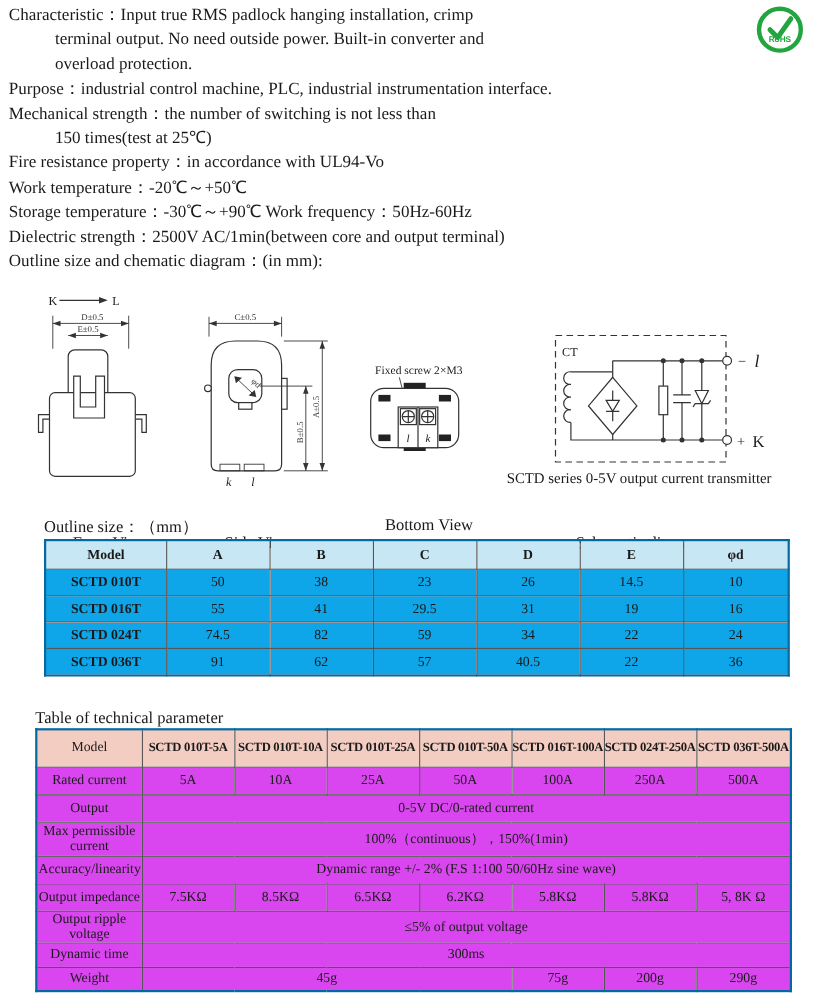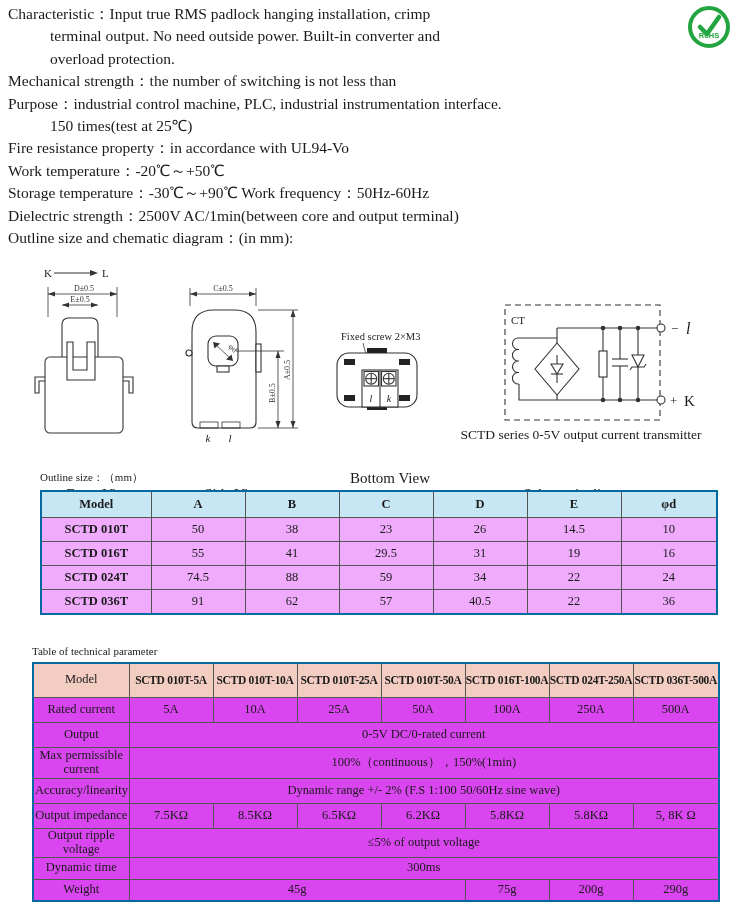--- a/index.html
+++ b/index.html
@@ -3,28 +3,28 @@
 <meta charset="utf-8">
 <style>
   html,body{margin:0;padding:0;background:#fff;}
   #page{position:relative;width:740px;height:909px;background:#fff;
         font-family:"Liberation Serif",serif;color:#1a1a1a;overflow:hidden;}
   .spec{position:absolute;left:8px;top:3px;width:672px;font-size:15.5px;line-height:22.4px;}
   .spec div{white-space:nowrap;}
   .spec .indent{padding-left:42px;}
   .caption{position:absolute;font-size:15px;text-align:center;margin-top:39px;}
   .small-caption{position:absolute;font-size:13.5px;text-align:center;}
-  .tbl-title{position:absolute;font-size:11px;text-align:right;}
+  .tbl-title{position:absolute;font-size:15px;text-align:right;}
   svg{position:absolute;display:block;}
   table{border-collapse:collapse;position:absolute;table-layout:fixed;border:2px solid #0369a1;}
   td,th{border:1px solid #555;text-align:center;font-size:12.5px;padding:0 1px;
         line-height:1.1;overflow:hidden;font-weight:normal;}
   .outline-tbl{left:40px;top:490px;width:676px;}
   .outline-tbl th{background:#c8e7f4;font-weight:bold;height:25px;}
-  .outline-tbl td{background:#f0abfc;height:23px;}
+  .outline-tbl td{background:#0ea5e9;height:23px;}
   .outline-tbl td.model{font-weight:bold;}
   .param-tbl{left:32px;top:662px;width:686px;}
   .param-tbl td{background:#d946ef;}
   .param-tbl .pink{background:#f3cdc2;}
   .param-tbl .modelname{font-weight:bold;font-size:11.5px;white-space:nowrap;
         letter-spacing:-0.3px;padding:0;}
   .param-tbl .plabel{font-size:12.5px;}
   .dline{stroke:#333;stroke-width:1.1;fill:none;}
   .dthin{stroke:#333;stroke-width:0.8;fill:none;}
   .dfill{fill:#333;stroke:none;}
@@ -34,22 +34,22 @@
 </style>
 </head>
 <body>
 
 <div id="page">
 
   <div class="spec">
     <div>Characteristic：Input true RMS padlock hanging installation, crimp</div>
     <div class="indent">terminal output. No need outside power. Built-in converter and</div>
     <div class="indent">overload protection.</div>
+    <div>Purpose：industrial control machine, PLC, industrial instrumentation interface.</div>
     <div>Mechanical strength：the number of switching is not less than</div>
-    <div>Purpose：industrial control machine, PLC, industrial instrumentation interface.</div>
     <div class="indent">150 times(test at 25℃)</div>
     <div>Fire resistance property：in accordance with UL94-Vo</div>
     <div>Work temperature：-20℃～+50℃</div>
     <div>Storage temperature：-30℃～+90℃  Work frequency：50Hz-60Hz</div>
     <div>Dielectric strength：2500V AC/1min(between core and output terminal)</div>
     <div>Outline size and chematic diagram：(in mm):</div>
   </div>
 
   <svg style="left:683px;top:3px;" width="52" height="52" viewBox="0 0 52 52">
     <circle cx="26" cy="24" r="19" fill="#fff" stroke="#22a43e" stroke-width="4"></circle>
@@ -231,21 +231,21 @@
       <td>55</td>
       <td>41</td>
       <td>29.5</td>
       <td>31</td>
       <td>19</td>
       <td>16</td>
     </tr>
     <tr>
       <td class="model">SCTD 024T</td>
       <td>74.5</td>
-      <td>88</td>
+      <td>82</td>
       <td>59</td>
       <td>34</td>
       <td>22</td>
       <td>24</td>
     </tr>
     <tr>
       <td class="model">SCTD 036T</td>
       <td>91</td>
       <td>62</td>
       <td>57</td>

